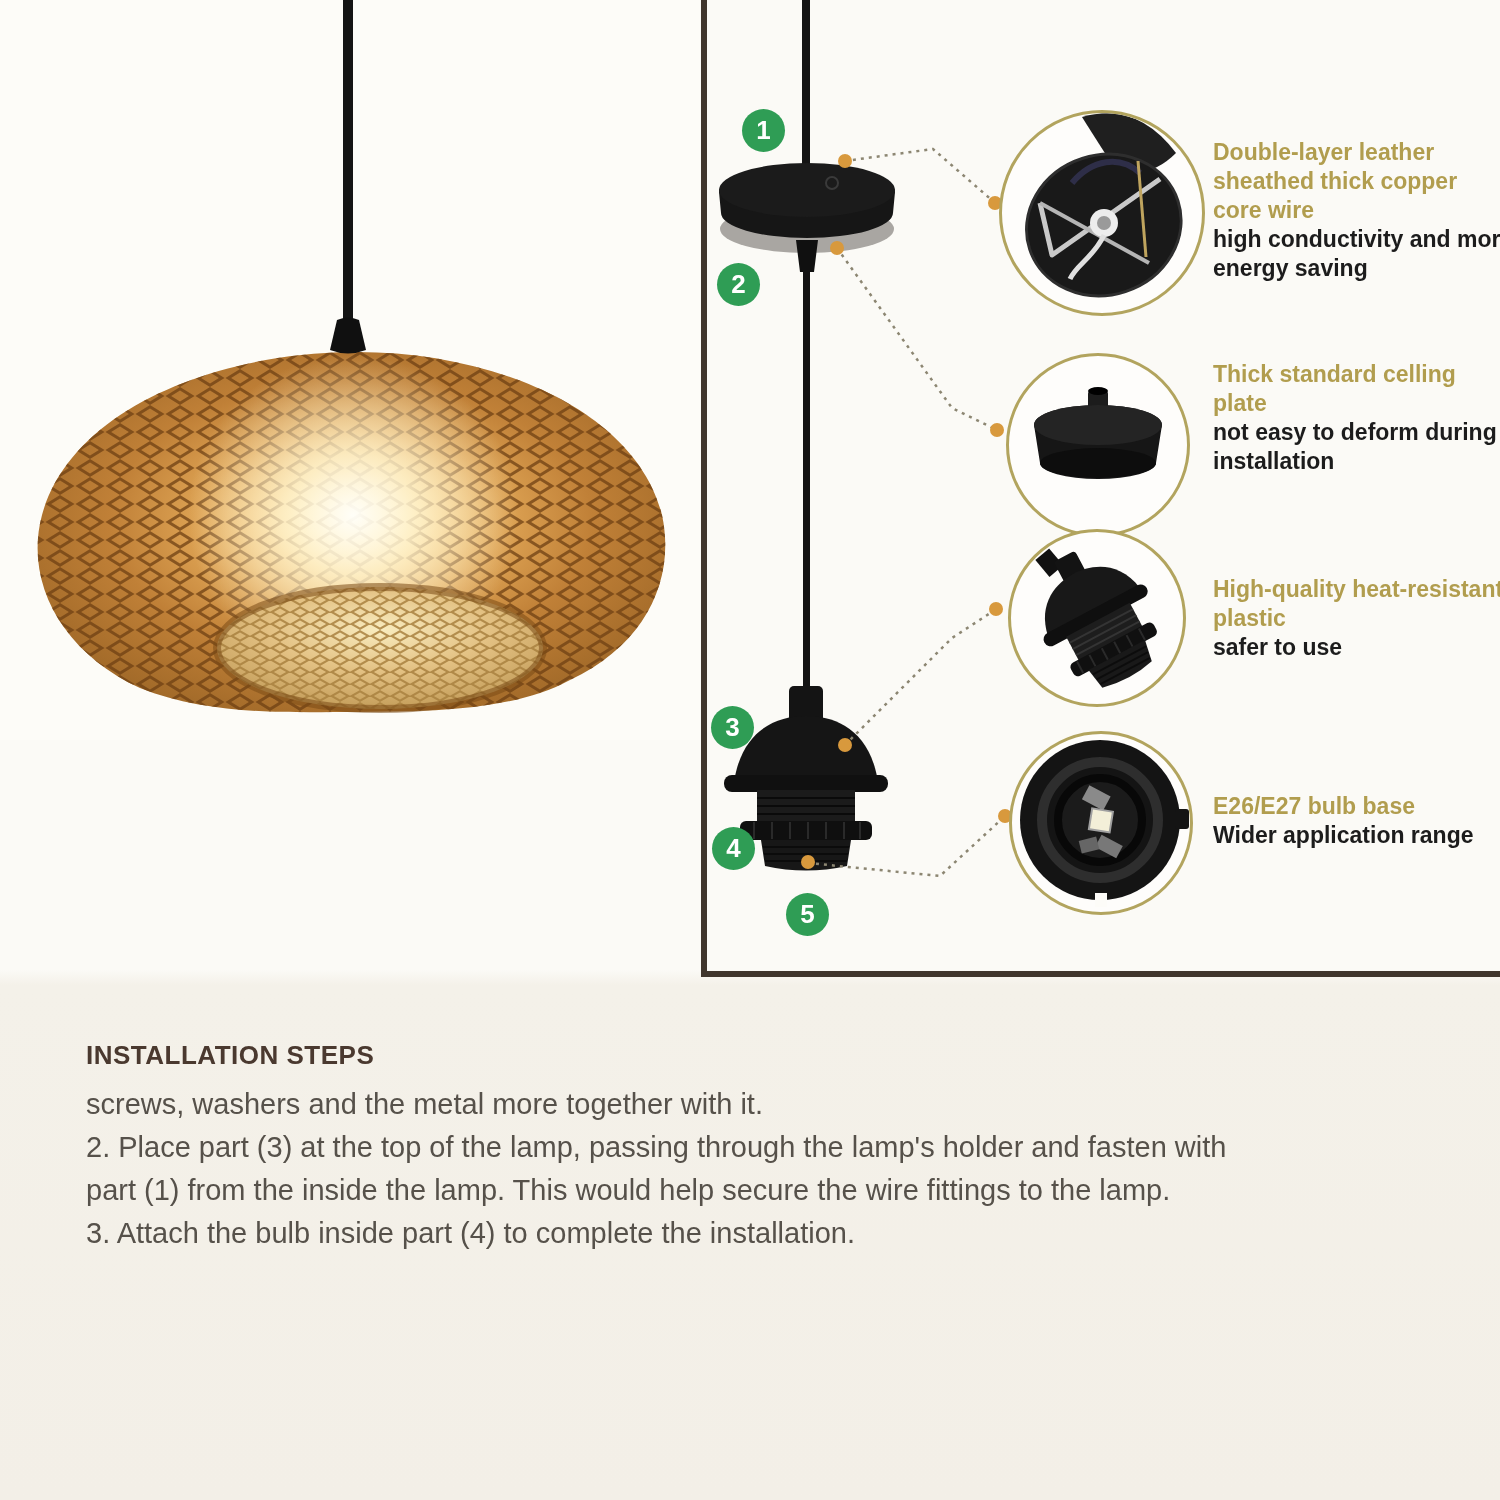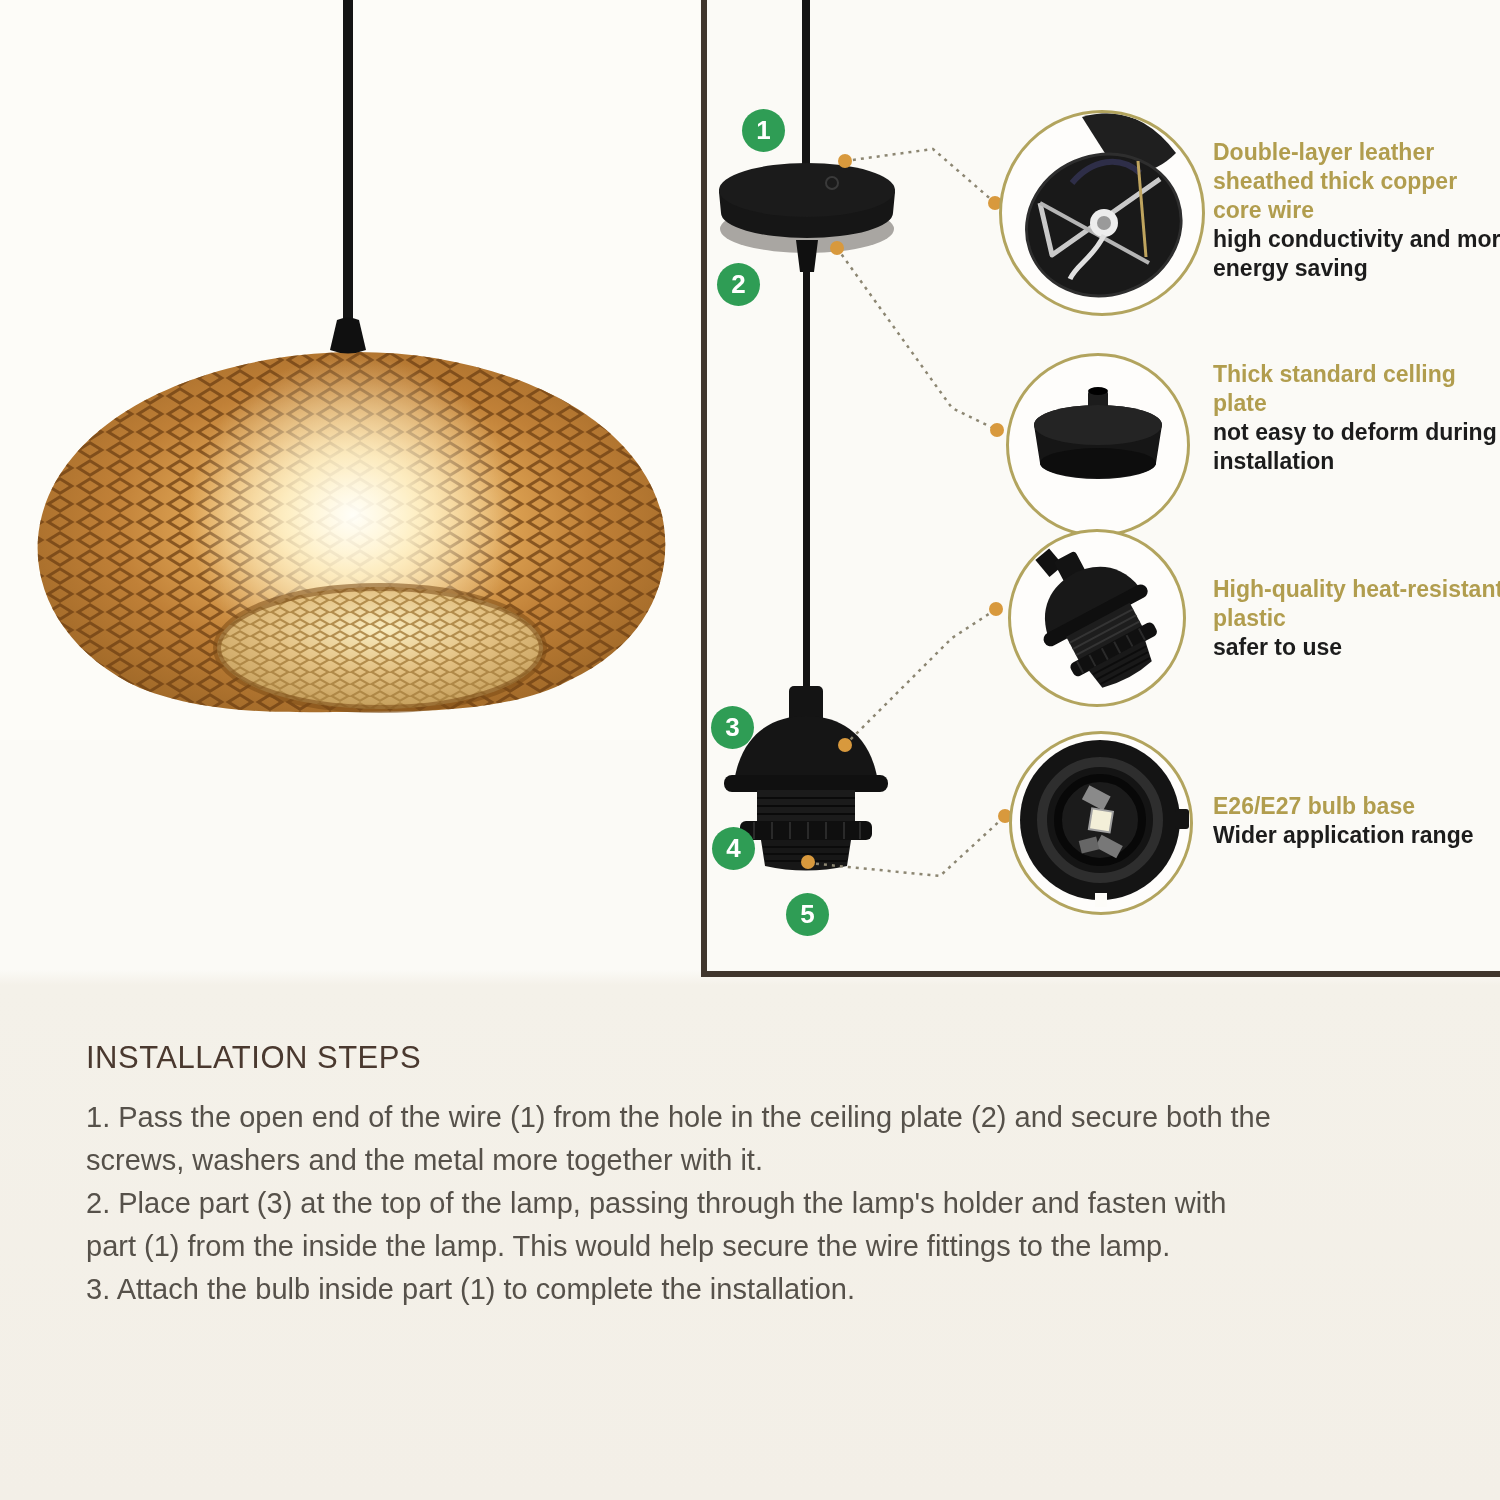--- a/index.html
+++ b/index.html
@@ -31,21 +31,21 @@
   .callout-circle svg{display:block;width:100%;height:100%;}
   
   .tb{width:300px;}
   .tb1{left:1213px;top:138px;} .tb2{left:1213px;top:360px;}
   .tb3{left:1213px;top:575px;} .tb4{left:1213px;top:792px;}
   .tline{font-size:23px;line-height:29px;white-space:nowrap;}
   .gold{color:#b19d4e;font-weight:600;}
   .blk{color:#1c1c1c;font-weight:700;}
   
   .steps{left:86px;top:1040px;width:1400px;}
-  .steps-heading{font-size:31px;font-weight:400;color:#4a392f;letter-spacing:.5px;margin-bottom:20px;}
+  .steps-heading{font-size:26px;font-weight:700;color:#4a392f;letter-spacing:.5px;margin-bottom:12px;}
   .step-line{font-size:29px;line-height:43px;color:#56514a;white-space:nowrap;}
 </style>
 </head>
 <body>
 
 <div id="canvas">
 
   <svg class="abs" style="left:0;top:0" width="700" height="740" viewBox="0 0 700 740">
     <defs>
       <radialGradient id="glow" cx="0.5" cy="0.47" r="0.62">
@@ -225,25 +225,24 @@
   </div>
 
   <div class="abs tb tb4">
     <div class="tline gold">E26/E27 bulb base</div>
     <div class="tline blk">Wider application range</div>
   </div>
 
   <div class="abs steps">
     <div class="steps-heading">INSTALLATION STEPS</div>
     <div>
-      <div class="step-line">1. Pass the open end of the wire (1) from the hole in the ceiling plate (2) and secure both the</div>
       <div class="step-line">screws, washers and the metal more together with it.</div>
     </div>
     <div>
       <div class="step-line">2. Place part (3) at the top of the lamp, passing through the lamp's holder and fasten with</div>
       <div class="step-line">part (1) from the inside the lamp. This would help secure the wire fittings to the lamp.</div>
     </div>
     <div>
-      <div class="step-line">3. Attach the bulb inside part (1) to complete the installation.</div>
+      <div class="step-line">3. Attach the bulb inside part (4) to complete the installation.</div>
     </div>
   </div>
 
 </div>
 
 </body></html>

